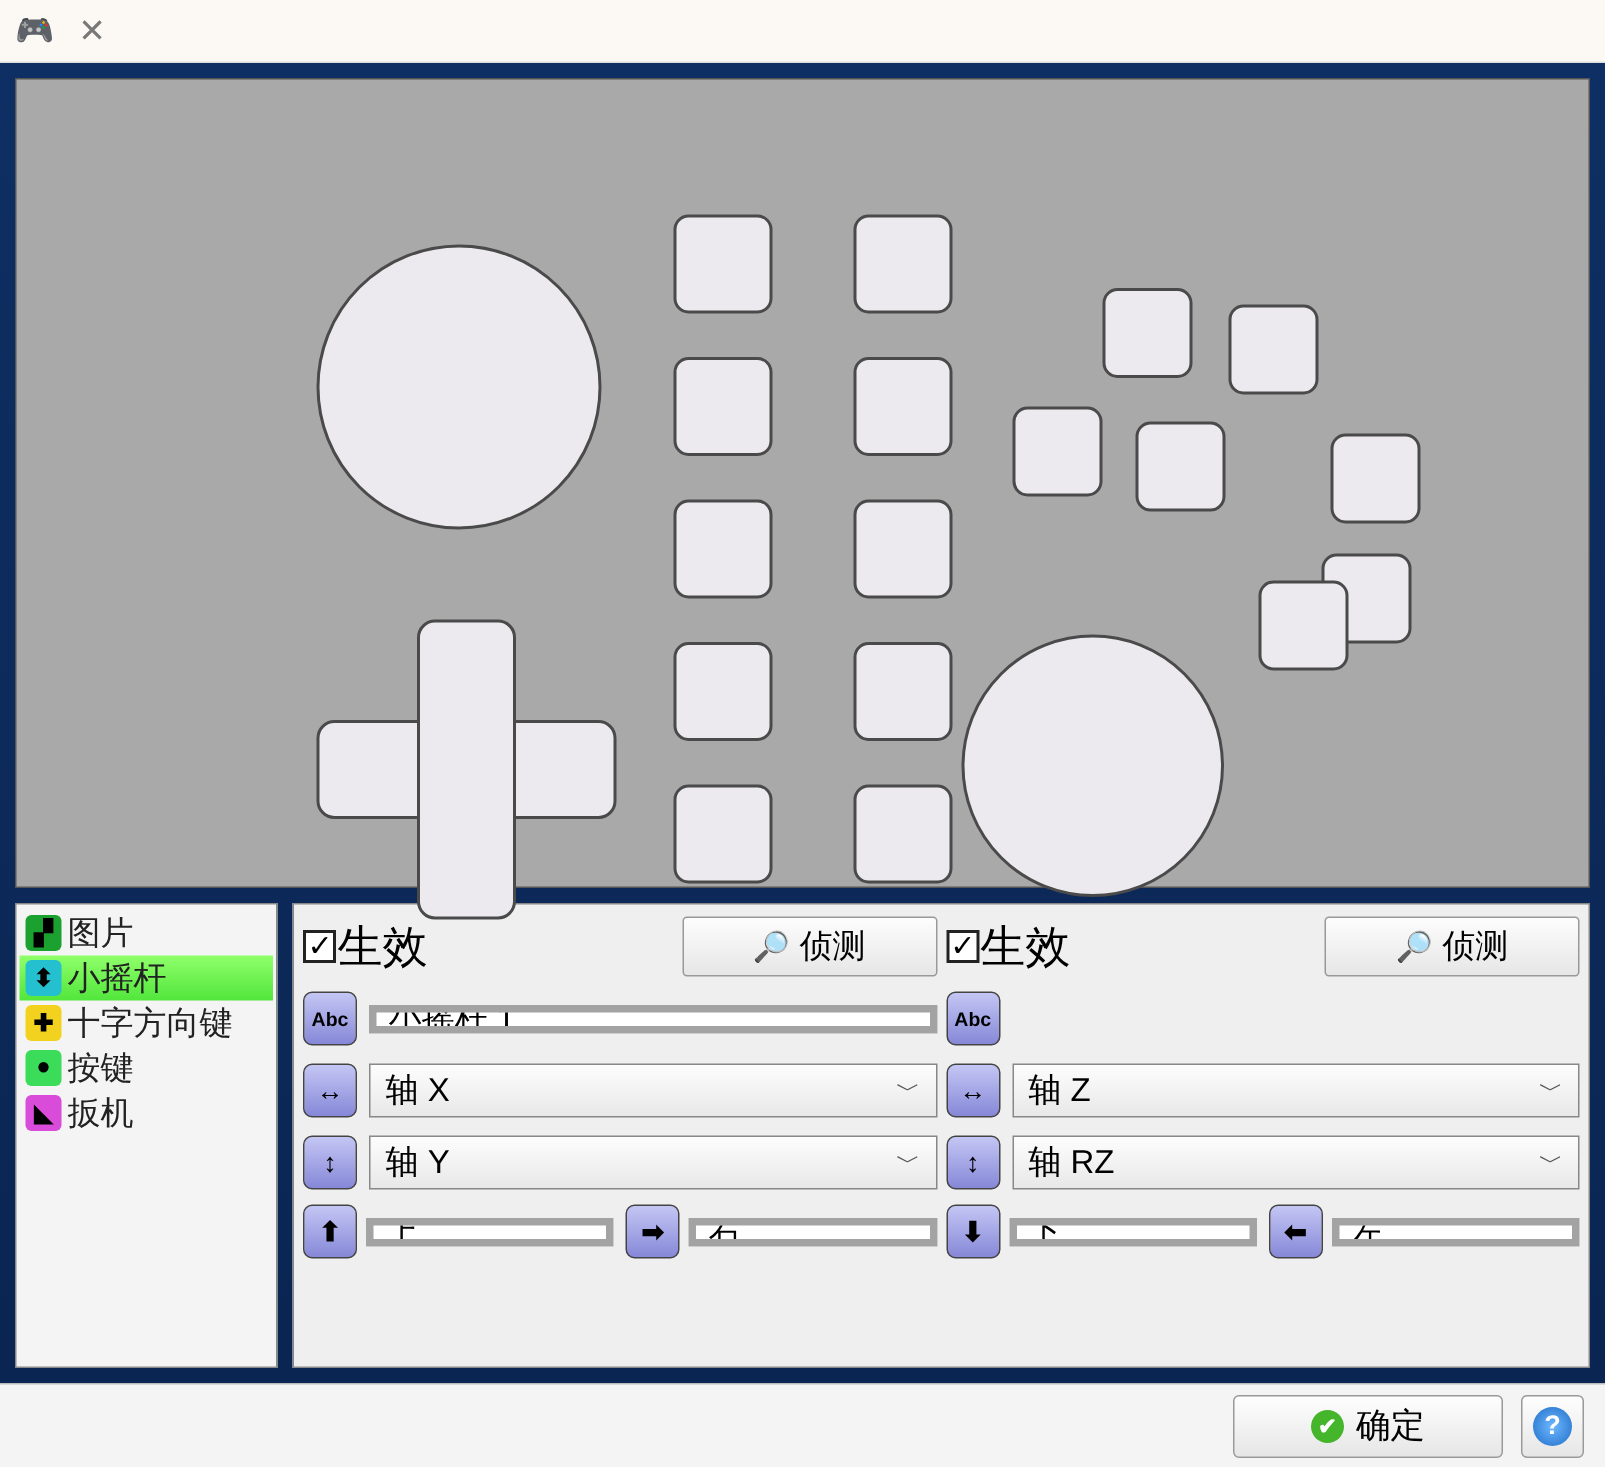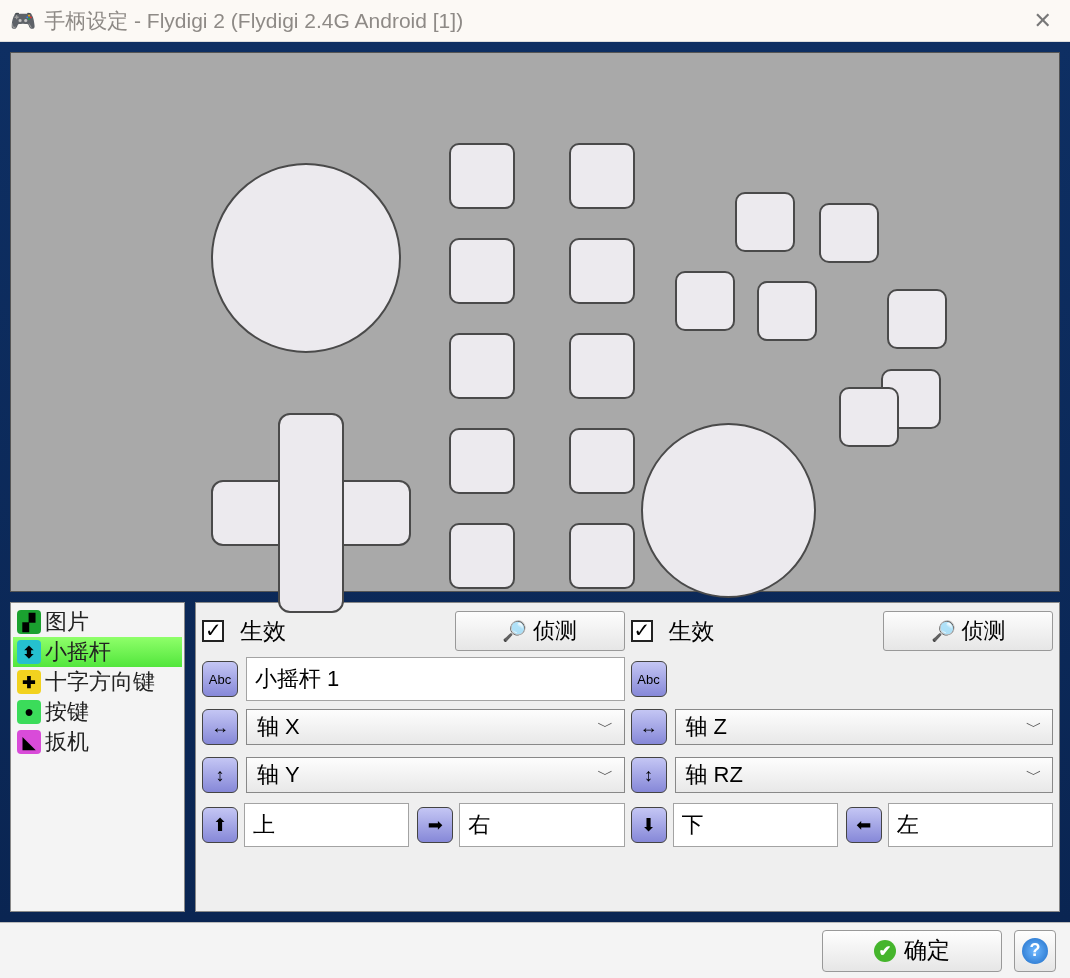--- a/index.html
+++ b/index.html
@@ -66,40 +66,40 @@
   }
   .sidebar .item.sel { background: linear-gradient(#8fff6a,#52e63c); }
   .sidebar .icon {
     width:24px; height:24px; display:inline-flex; align-items:center; justify-content:center;
     border-radius:4px; font-size:16px; font-weight:bold; color:#000;
   }
 
   .panels { flex:1; background:#efefef; border:1px solid #888; padding:8px 6px; display:flex; gap:6px; }
   .panel { flex:1; display:flex; flex-direction:column; gap:8px; }
   .row { display:flex; align-items:center; gap:8px; height:40px; }
-  .check { display:flex; align-items:center; gap:16px; font-size:23px; flex:1;}
+  .check { display:flex; align-items:center; gap:1px; font-size:30px; flex:1;}
   .check .box { width:22px;height:22px;border:2px solid #222;background:#fff; position:relative;}
   .check .box::after{ content:"✓"; position:absolute; left:1px; top:-4px; font-size:20px;}
   .btn-detect {
     width:170px; height:40px;
     background: linear-gradient(#fdfdfd,#e6e6e6);
     border:1px solid #999;
     display:flex; align-items:center; justify-content:center; gap:6px;
     font-size:22px; border-radius:3px;
   }
   .iconcell {
     width:36px; height:36px;
     background: linear-gradient(#c4c6f4,#8688d8);
     border:1px solid #444; border-radius:6px;
     display:flex; align-items:center; justify-content:center;
-    font-size:18px; color:#000; font-weight:normal;
+    font-size:18px; color:#000; font-weight:bold;
     flex-shrink: 0;
   }
   .input {
-    height:44px; border:1px solid #a3a3a3; background:#fff;
+    height:19px; border:5px solid #a3a3a3; background:#fff;
     font-size:22px; padding:0 8px;
   }
   .select {
     flex:1; height:36px; border:1px solid #888;
     background: linear-gradient(#fdfdfd,#e8e8e8);
     display:flex; align-items:center; justify-content:space-between;
     padding:0 10px; font-size:22px;
   }
   .select .chev { color:#555; font-size:16px;}
   .halfrow { display:flex; gap:8px; }
@@ -128,21 +128,20 @@
   .okcircle{width:22px;height:22px;border-radius:50%;background:#45b52c;color:#fff;display:flex;align-items:center;justify-content:center;font-size:15px;font-weight:bold;}
   .magn { font-size:20px; transform: scaleX(-1); display:inline-block;}
 </style>
 </head>
 <body>
 
 <div class="window">
 
   <div class="titlebar">
     <span class="tb-icon">🎮</span>
-    <span class="title">手柄设定 - Flydigi 2 (Flydigi 2.4G Android [1])</span>
     <span class="close">✕</span>
   </div>
 
   <div class="client">
 
     <div class="diagram">
       <div id="c1" class="shape circle"></div>
       <div id="c2" class="shape circle"></div>
       <div class="dpad">
         <div class="h"></div>

